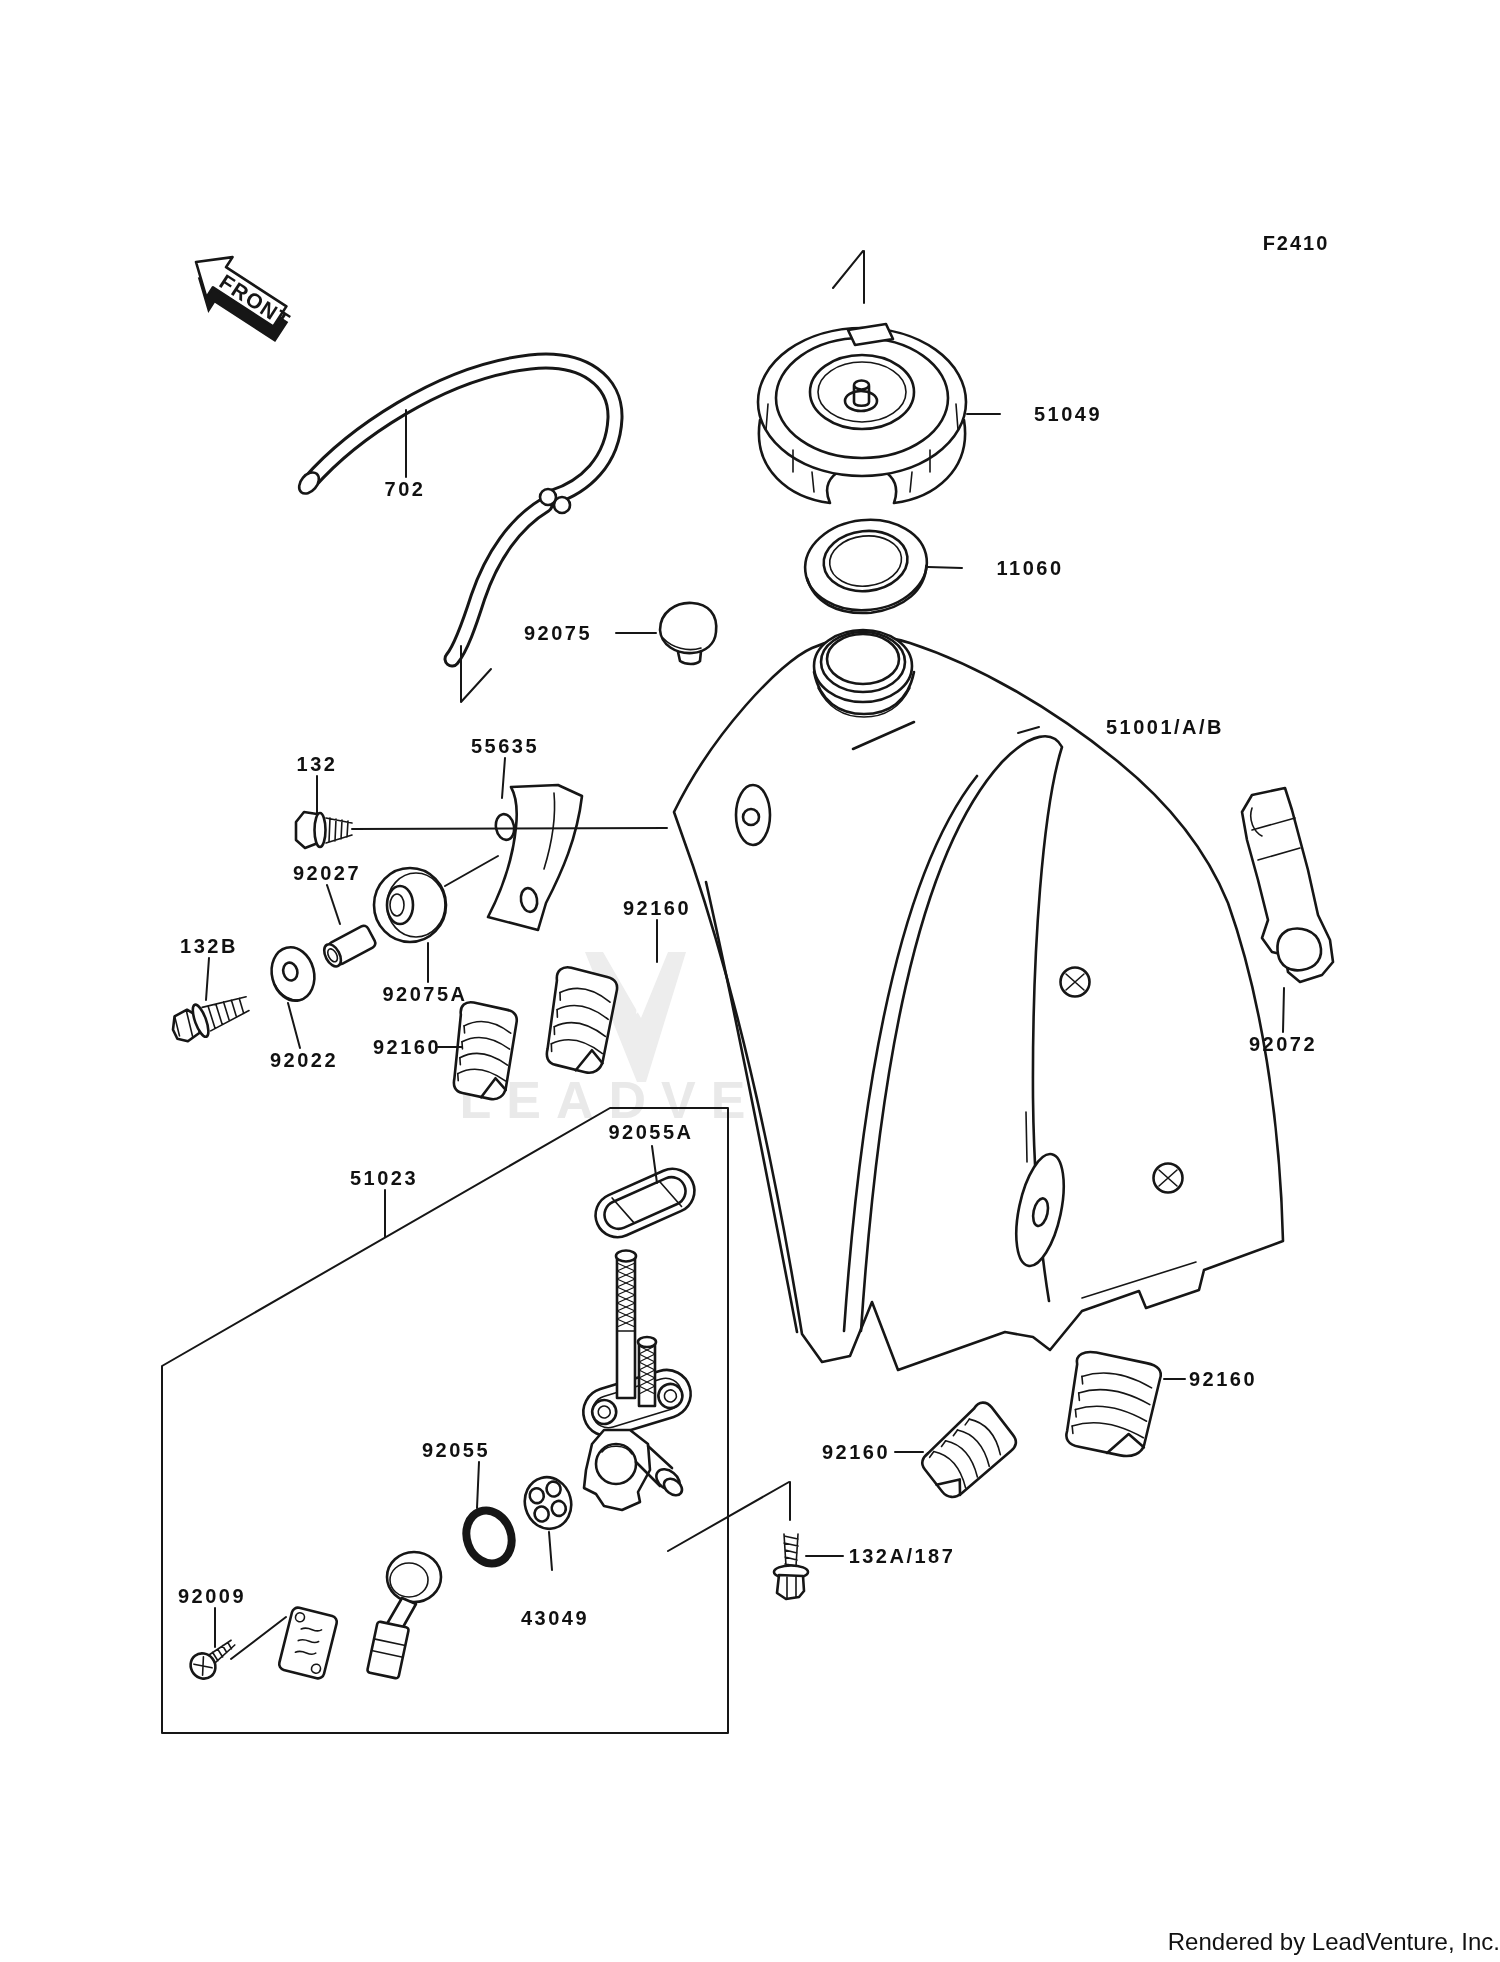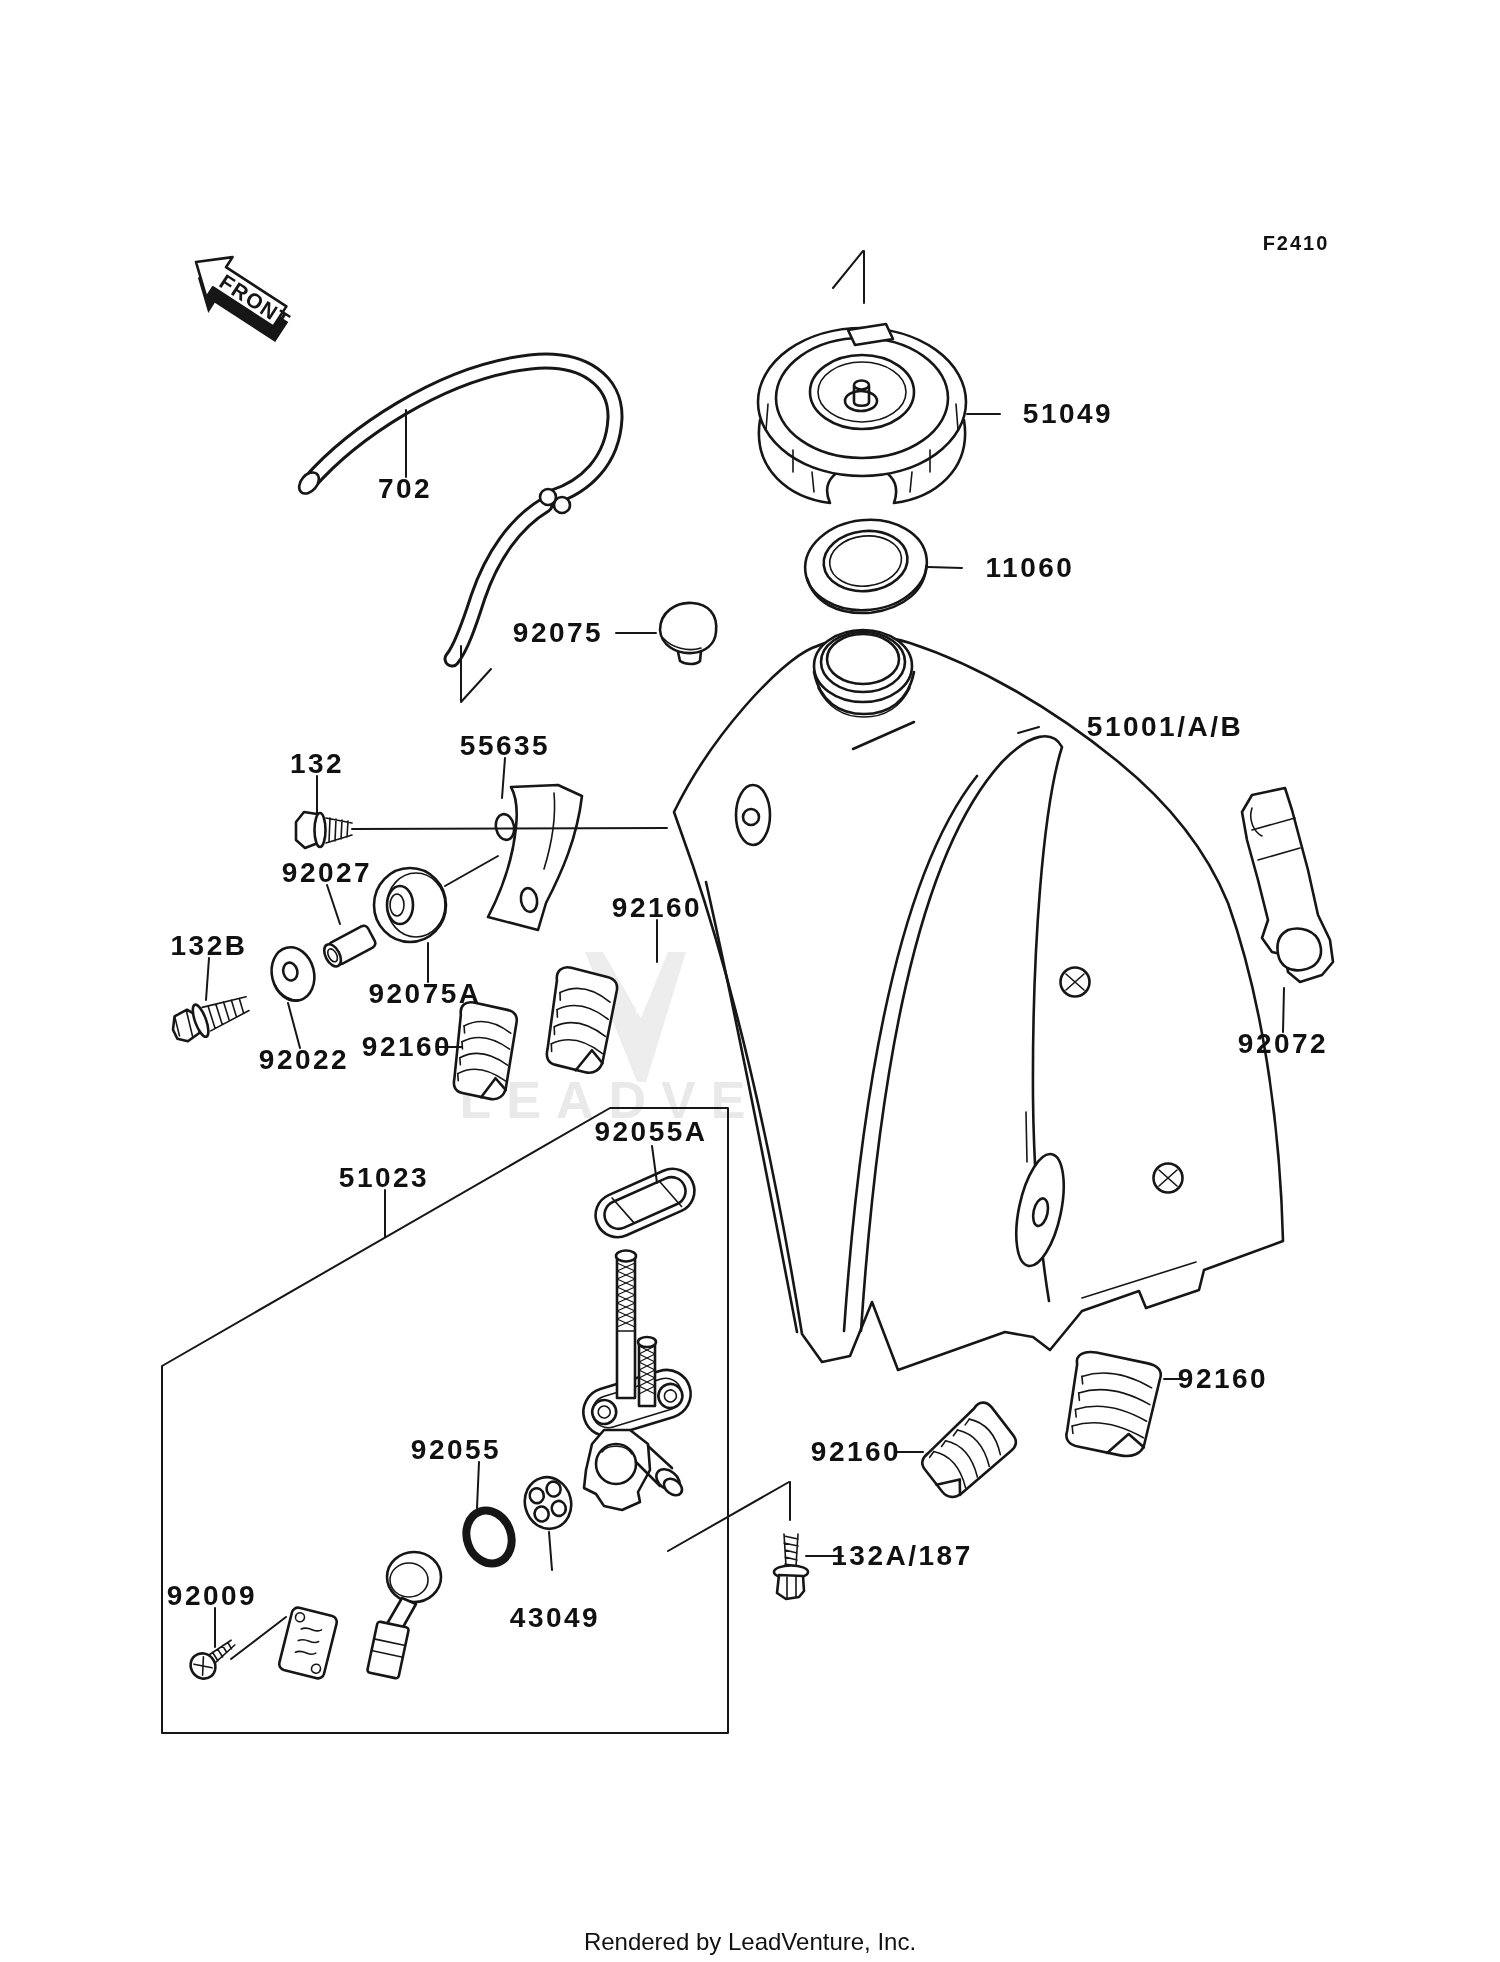--- a/index.html
+++ b/index.html
@@ -7,25 +7,25 @@
   .stage{position:absolute;left:0;top:0;width:1500px;height:1962px;}
   svg.art{position:absolute;left:0;top:0;z-index:2;}
   .ln{fill:none;stroke:#161616;stroke-width:2.6;stroke-linejoin:round;stroke-linecap:round;}
   .fw{fill:#ffffff;}
   .thin{stroke-width:1.6;}
   .ld{stroke-width:2;}
   .hatch{stroke:#161616;stroke-width:1.2;fill:none;}
   svg.art path, svg.art ellipse, svg.art rect, svg.art circle, svg.art line, svg.art polygon
     {vector-effect:non-scaling-stroke;}
   .plabel{position:absolute;transform:translate(-50%,-50%);z-index:3;
-    font-weight:bold;font-size:28px;letter-spacing:2.5px;color:#111;white-space:nowrap;}
+    font-weight:bold;font-size:20px;letter-spacing:2.5px;color:#111;white-space:nowrap;}
   .code{font-size:20px;letter-spacing:2px;}
   .watermark{position:absolute;transform:translate(-50%,-50%);z-index:1;
     font-weight:bold;font-size:52px;letter-spacing:15px;color:#e9e9e9;white-space:nowrap;}
-  .footer{position:absolute;left:0;top:1928px;width:1500px;text-align:center;z-index:3;
+  .footer{position:absolute;left:0;top:1928px;width:1500px;text-align:right;z-index:3;
     font-size:24px;color:#111;}
 </style>
 </head>
 <body>
 
 <div class="stage">
 
   <div class="watermark" style="left:737px;top:1100px;">LEADVENTURE</div>
 
   <svg class="art" width="1500" height="1962" viewBox="0 0 1500 1962">

